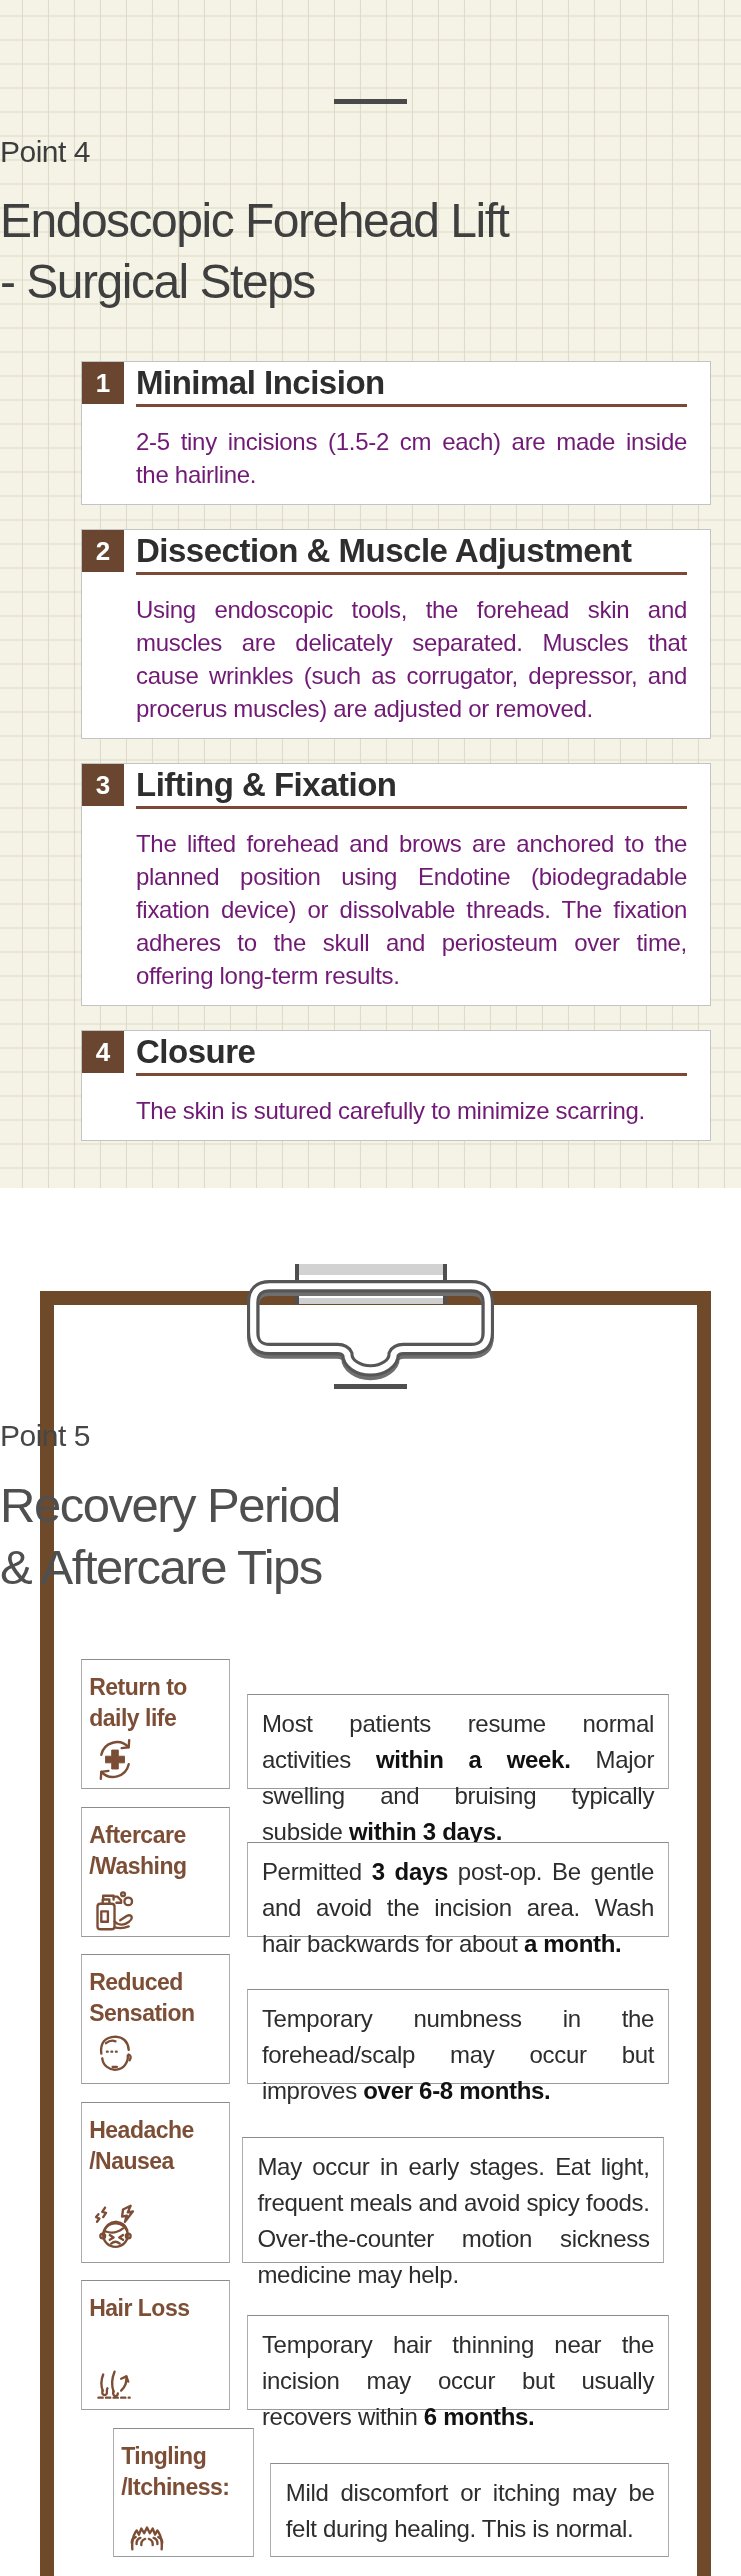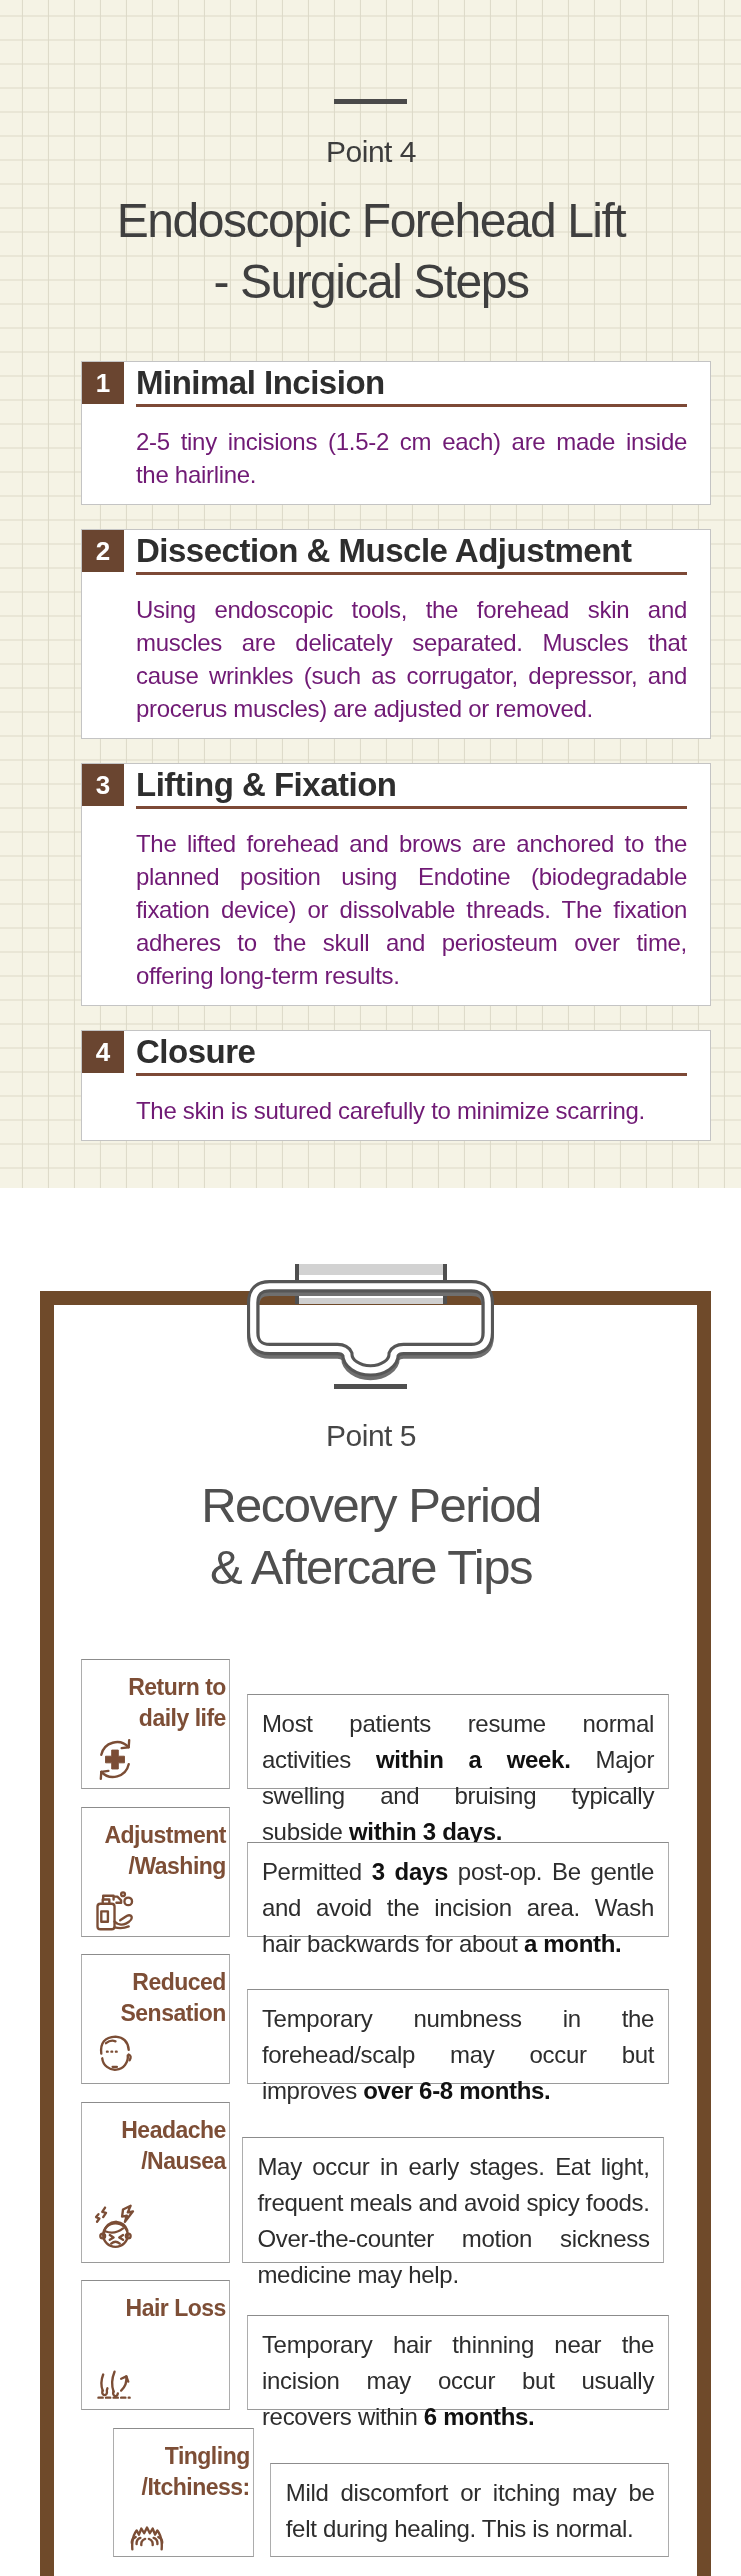--- a/index.html
+++ b/index.html
@@ -9,24 +9,24 @@
   
   .grid-sec{position:absolute;left:0;top:0;width:742px;height:1188px;
     background-color:#f5f3e5;
     background-image:
       linear-gradient(#dcd9c7 1px, transparent 1px),
       linear-gradient(90deg,#dcd9c7 1px, transparent 1px);
     background-size:100% 24px,26px 100%;
     background-position:0 15.5px,-4.1px 0;}
   .dash{position:absolute;left:334px;width:73px;height:4.6px;background:#4a4a4a;}
   .dash1{top:99px;}
-  .kicker{position:absolute;left:0;width:100%;text-align:center;
+  .kicker{position:absolute;left:0;width:100%;
           font-size:30px;color:#3d3d3d;letter-spacing:-0.5px;}
   .kicker1{top:135px;}
-  .big-title{position:absolute;left:0;width:100%;margin:0;text-align:center;
+  .big-title{position:absolute;left:0;width:100%;margin:0;text-align:left;
              font-size:48px;font-weight:normal;line-height:61px;
              color:#3f3f3f;letter-spacing:-1.5px;}
   .title1{top:190px;}
 
   .steps{position:absolute;left:81px;top:361px;width:630px;}
   .step-card{background:#ffffff;border:1px solid #c4c4c4;margin-bottom:24px;box-sizing:border-box;}
   .step-head{display:flex;align-items:center;height:42px;}
   .step-badge{width:42px;height:42px;background:#6a4530;color:#ffffff;
               font-size:26px;font-weight:bold;display:flex;align-items:center;
               justify-content:center;flex:0 0 42px;}
@@ -48,21 +48,21 @@
   .title2{top:286px;font-size:49px;line-height:62px;color:#4f4f4f;}
 
   .rows{position:absolute;left:81px;top:471px;width:588px;}
   .care-row{display:flex;gap:16.5px;margin-bottom:17.5px;}
   .care-row:nth-child(1){height:130px;} .care-row:nth-child(2){height:130px;}
   .care-row:nth-child(3){height:130px;} .care-row:nth-child(4){height:161px;gap:12px;}
   .care-row:nth-child(5){height:130px;} .care-row:nth-child(6){height:129px;padding-left:32px;}
   .care-label,.care-content{box-sizing:border-box;border:1px solid #adadad;
         border-top:1.5px solid #8c8c8c;border-bottom:1.5px solid #9a9a9a;background:#ffffff;}
   .care-label{width:149px;padding:12.4px 3.1px 8.2px 7.2px;display:flex;flex-direction:column;}
-  .care-label-text{font-size:23px;line-height:31px;font-weight:bold;color:#7d4e36;letter-spacing:-0.5px;text-align:right;}
+  .care-label-text{font-size:23px;line-height:31px;font-weight:bold;color:#7d4e36;letter-spacing:-0.5px;}
   .care-icon{width:52px;height:52px;margin-top:auto;flex:0 0 auto;}
   .care-content{width:422px;padding:11.3px 13.4px 0 14.4px;font-size:24px;line-height:36px;
         text-align:justify;color:#2d2d2d;letter-spacing:-0.3px;margin-top:35px;}
   .care-content b{color:#111111;}
 </style>
 </head>
 <body>
 
 <div class="page">
 
@@ -135,21 +135,21 @@
     <path fill="none" stroke="#7b4d35" stroke-width="5" stroke-linecap="round" stroke-linejoin="round" d="M84 64 A34 34 0 0 1 26 80"></path>
               <path fill="none" stroke="#7b4d35" stroke-width="5" stroke-linecap="round" stroke-linejoin="round" d="M26 80 l-1 15 M26 80 l15 -2"></path>
     <path d="M48 34 h14 v13 h13 v14 h-13 v13 h-14 v-13 h-13 v-14 h13 z" fill="#7b4d35" stroke="#7b4d35" stroke-width="2" stroke-linejoin="round"></path>
             </svg>
           </div>
           <div class="care-content"><span>Most patients resume normal activities </span><b>within a week.</b><span> Major swelling and bruising typically subside </span><b>within 3 days.</b></div>
         </div>
         <div class="care-row">
           <div class="care-label">
             <div class="care-label-text">
-              <div>Adjustment</div>
+              <div>Aftercare</div>
               <div>/Washing</div>
             </div>
             <svg viewBox="0 0 110 110" class="care-icon">
               <rect fill="none" stroke="#7b4d35" stroke-width="5" stroke-linecap="round" stroke-linejoin="round" x="18" y="46" width="36" height="54" rx="6"></rect>
               <rect fill="none" stroke="#7b4d35" stroke-width="5" stroke-linecap="round" stroke-linejoin="round" x="26" y="62" width="14" height="22"></rect>
     <path fill="none" stroke="#7b4d35" stroke-width="5" stroke-linecap="round" stroke-linejoin="round" d="M29 46 v-9 h14 v9"></path>
               <path fill="none" stroke="#7b4d35" stroke-width="5" stroke-linecap="round" stroke-linejoin="round" d="M30 37 v-8 h22 v8 M52 31 h8 l8 8 v5 h-10"></path>
     <circle fill="none" stroke="#7b4d35" stroke-width="5" stroke-linecap="round" stroke-linejoin="round" cx="72" cy="26" r="4"></circle>
               <circle fill="none" stroke="#7b4d35" stroke-width="5" stroke-linecap="round" stroke-linejoin="round" cx="83" cy="41" r="8"></circle>
     <path fill="none" stroke="#7b4d35" stroke-width="5" stroke-linecap="round" stroke-linejoin="round" d="M54 84 c6 6 16 8 24 4 c8 -4 14 -10 12 -15 c-2 -4 -8 -3 -12 0 l-12 8"></path>

